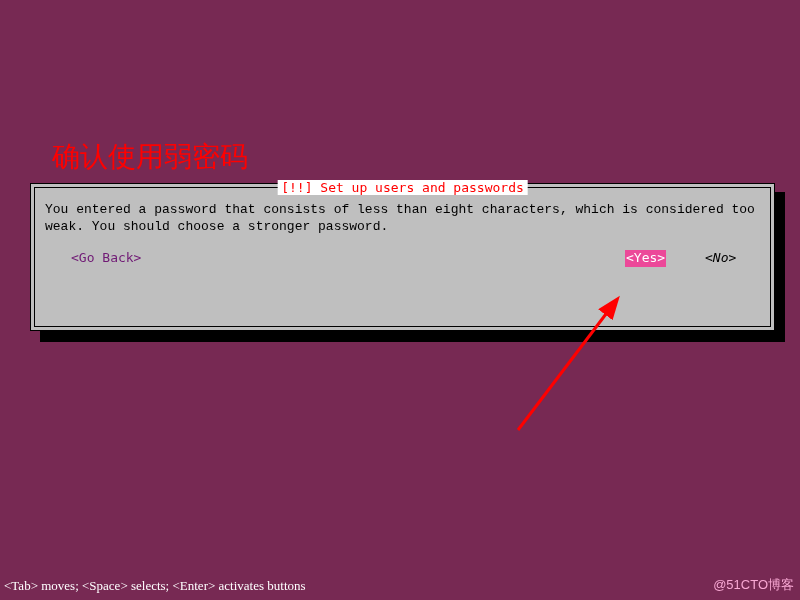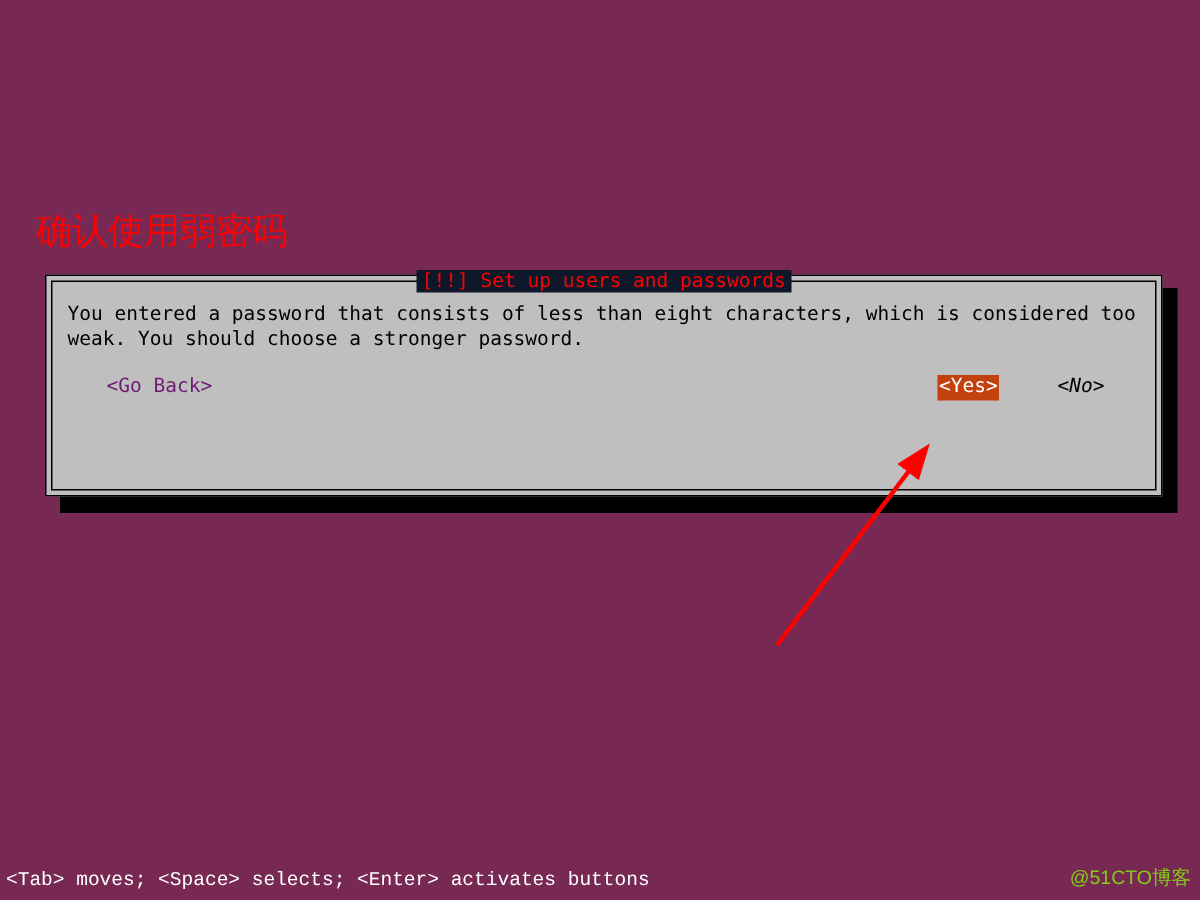--- a/index.html
+++ b/index.html
@@ -12,23 +12,23 @@
       height: 600px;
       background: #772953;
       font-family: monospace;
       font-size: 13px;
       position: relative;
       overflow: hidden;
     }
     .annotation {
       position: absolute;
       top: 138px;
-      left: 24px;
+      left: 52px;
       color: #ff0000;
-      font-size: 24px;
+      font-size: 28px;
       font-family: "Microsoft YaHei", sans-serif;
       font-weight: normal;
     }
     .dialog-shadow {
       position: absolute;
       top: 192px;
       left: 40px;
       width: 745px;
       height: 150px;
       background: #000;
@@ -48,78 +48,79 @@
       left: 3px;
       right: 3px;
       bottom: 3px;
       border: 1px solid #000;
     }
     .dialog-title {
       position: absolute;
       top: -8px;
       left: 50%;
       transform: translateX(-50%);
-      background: #0f172a;
+      background: #ffffff;
       color: #ff0000;
       padding: 0 4px;
       font-family: monospace;
       white-space: nowrap;
     }
     .dialog-content {
       padding: 14px 10px 10px 10px;
       color: #000;
       font-family: monospace;
       line-height: 1.3;
     }
     .dialog-message {
       margin-bottom: 14px;
+      font-family: Liberation Mono, monospace;
     }
     .dialog-question {
       margin-bottom: 20px;
     }
     .dialog-buttons {
       display: flex;
       position: relative;
     }
     .go-back {
       position: absolute;
       left: 26px;
       color: #701a75;
     }
     .yes-btn {
       position: absolute;
       left: 580px;
-      background: #c2410c;
+      background: #ec4899;
       color: #fff;
       padding: 0 1px;
     }
     .no-btn {
       position: absolute;
       left: 660px;
       color: #000;
       font-style: italic;
     }
     .arrow-svg {
       position: absolute;
       top: 280px;
       left: 468px;
       pointer-events: none;
     }
     .footer {
       position: absolute;
       bottom: 6px;
       left: 4px;
       color: #fff;
-      font-family: Liberation Mono, monospace;
+      font-family: Liberation Serif, serif;
     }
     .watermark {
       position: absolute;
       bottom: 6px;
       right: 6px;
-      color: #84cc16;
+      color: #f9a8d4;
       font-family: "Microsoft YaHei", sans-serif;
       font-size: 13px;
     }
   </style>
 </head>
 <body>
 
 <div class="annotation">确认使用弱密码</div>
 
 <div class="dialog-shadow"></div>

